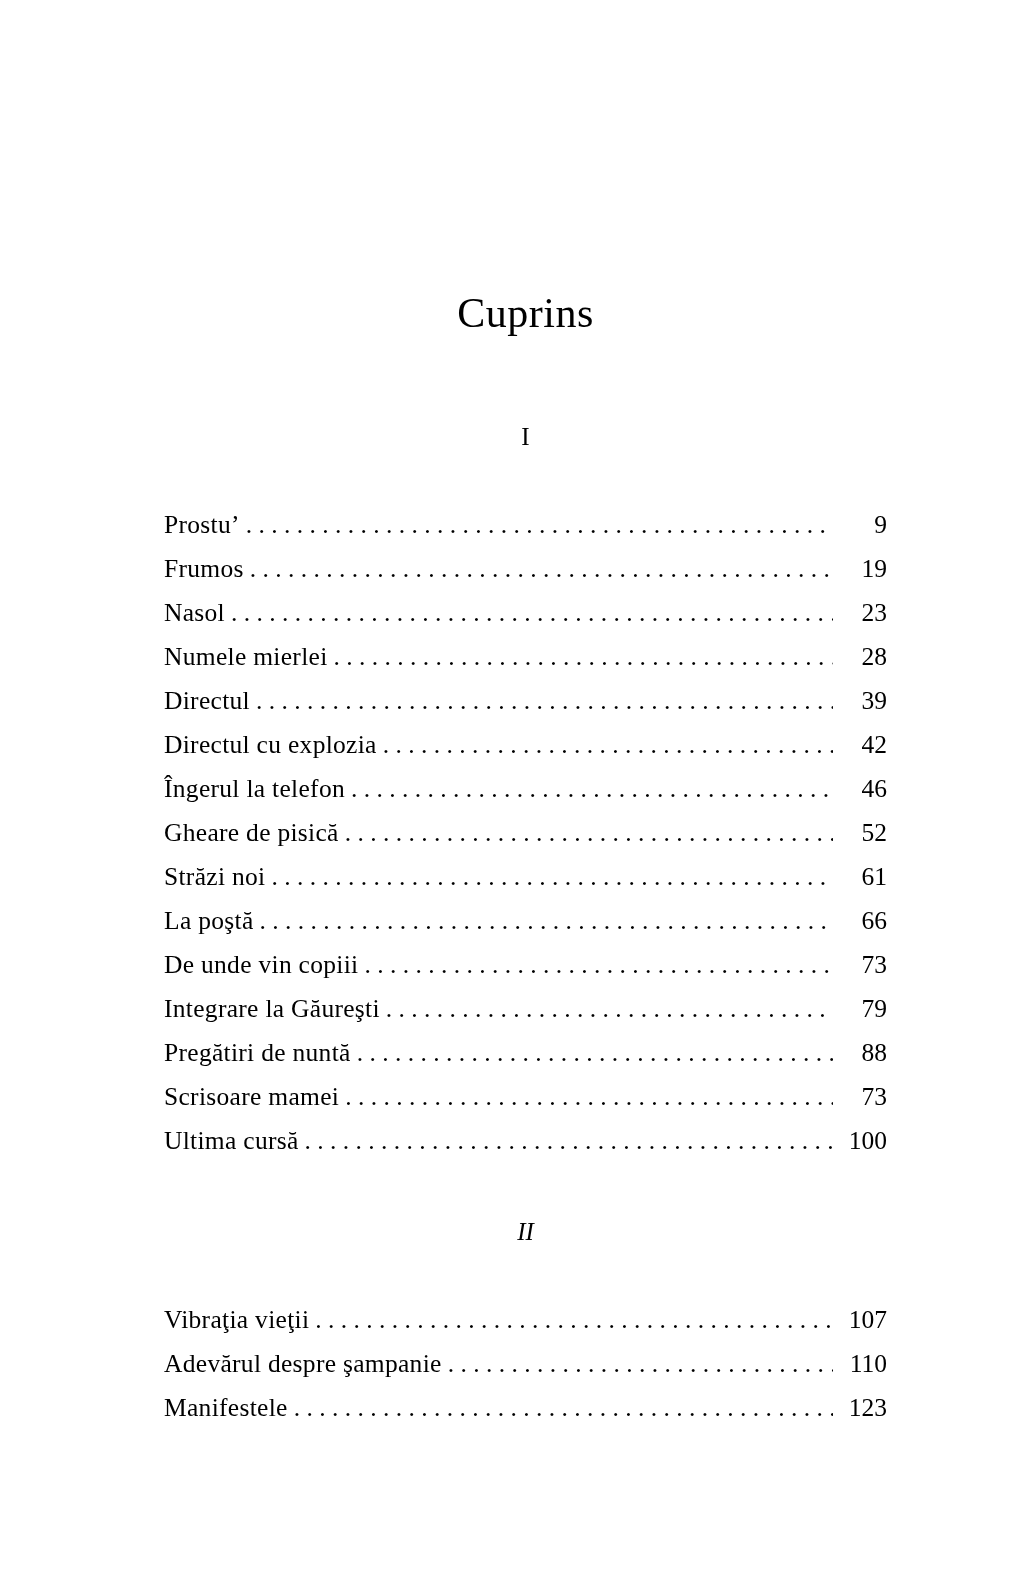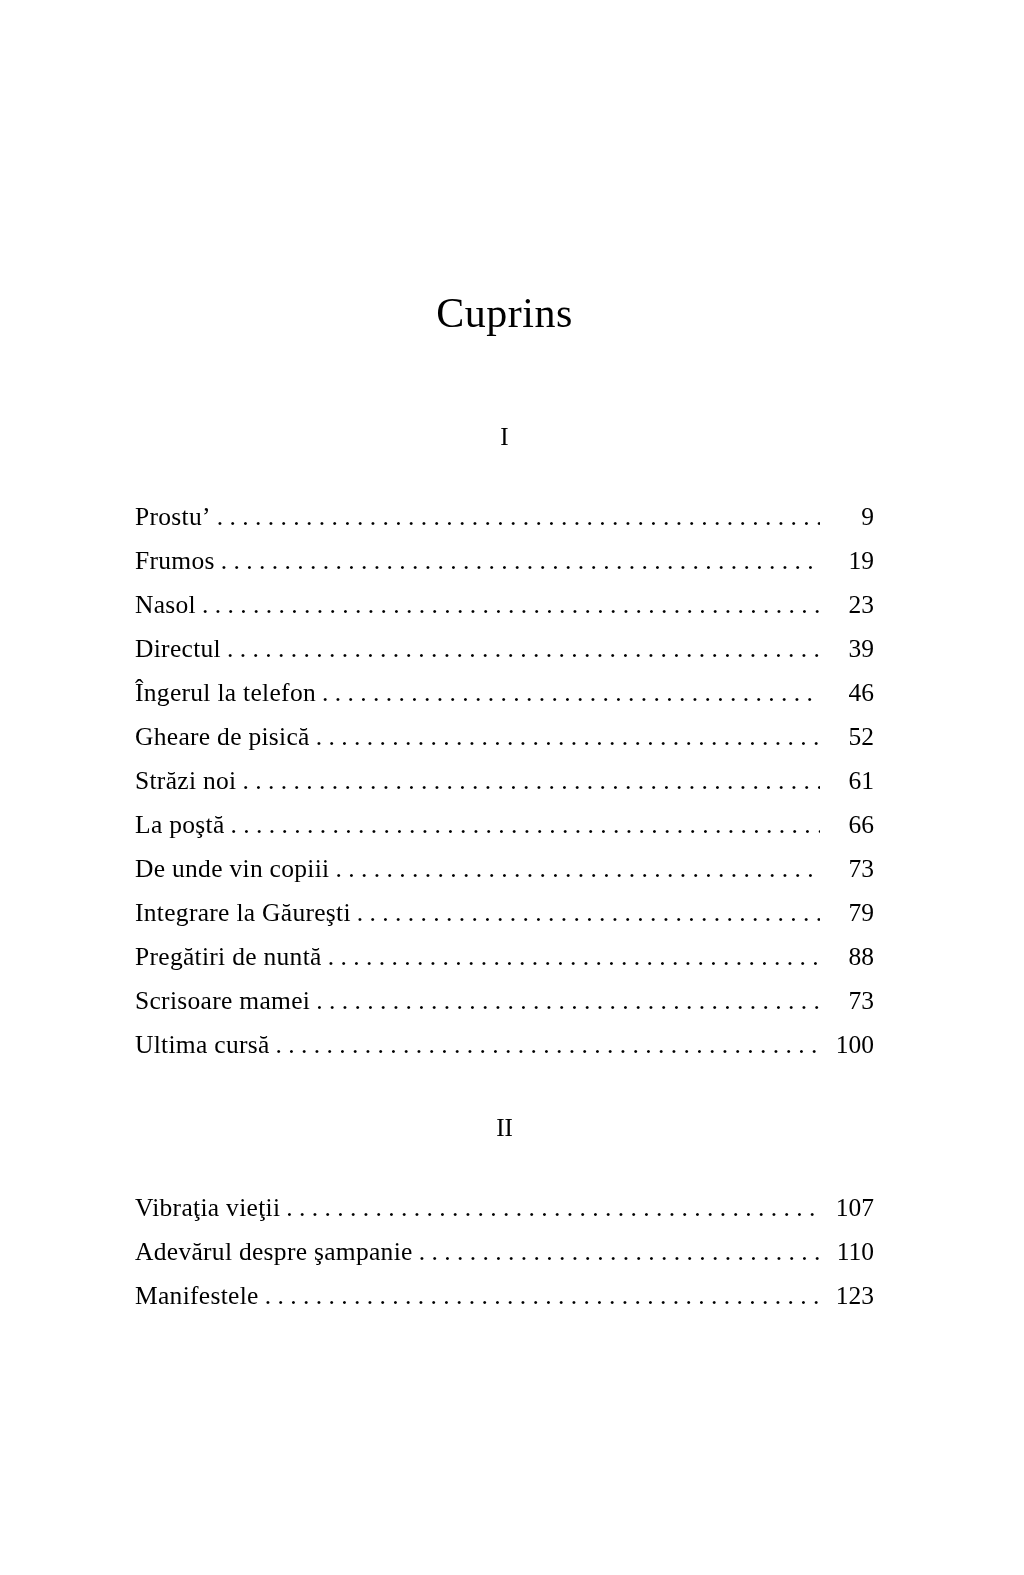--- a/index.html
+++ b/index.html
@@ -12,21 +12,21 @@
     height: 1575px;
     position: relative;
     background: #ffffff;
     font-family: "Liberation Serif", "DejaVu Serif", serif;
     color: #000000;
     box-sizing: border-box;
     overflow: hidden;
   }
   .content {
     position: absolute;
-    left: 127px;
+    left: 148px;
     top: 0;
     width: 755px;
   }
   .toc-title {
     text-align: center;
     font-size: 42px;
     font-weight: normal;
     letter-spacing: 0.5px;
     margin: 0;
     padding-top: 292px;
@@ -38,24 +38,25 @@
     margin: 0;
     line-height: 1;
   }
   .section-1 {
     padding-top: 90px;
     padding-bottom: 28px;
   }
   .section-2 {
     padding-top: 50px;
     padding-bottom: 28px;
+    font-style: italic;
   }
   .toc-list {
     list-style: none;
-    margin: 8px;
+    margin: 16px;
     padding: 0;
   }
   .toc-entry {
     display: flex;
     align-items: flex-end;
     font-size: 25.5px;
     line-height: 1;
     height: 44px;
     white-space: nowrap;
   }
@@ -108,23 +109,33 @@
         <span class="entry-title">Frumos</span>
         <span class="leader gap-sm"></span>
         <span class="entry-page">19</span>
       </li>
       <li class="toc-entry">
         <span class="entry-title">Nasol</span>
         <span class="leader gap-sm"></span>
         <span class="entry-page">23</span>
       </li>
       <li class="toc-entry">
+        <span class="entry-title">Numele mierlei</span>
+        <span class="leader gap-sm"></span>
+        <span class="entry-page">28</span>
+      </li>
+      <li class="toc-entry">
         <span class="entry-title">Directul</span>
         <span class="leader gap-sm"></span>
         <span class="entry-page">39</span>
+      </li>
+      <li class="toc-entry">
+        <span class="entry-title">Directul cu explozia</span>
+        <span class="leader gap-sm"></span>
+        <span class="entry-page">42</span>
       </li>
       <li class="toc-entry">
         <span class="entry-title">Îngerul la telefon</span>
         <span class="leader gap-sm"></span>
         <span class="entry-page">46</span>
       </li>
       <li class="toc-entry">
         <span class="entry-title">Gheare de pisică</span>
         <span class="leader gap-sm"></span>
         <span class="entry-page">52</span>

